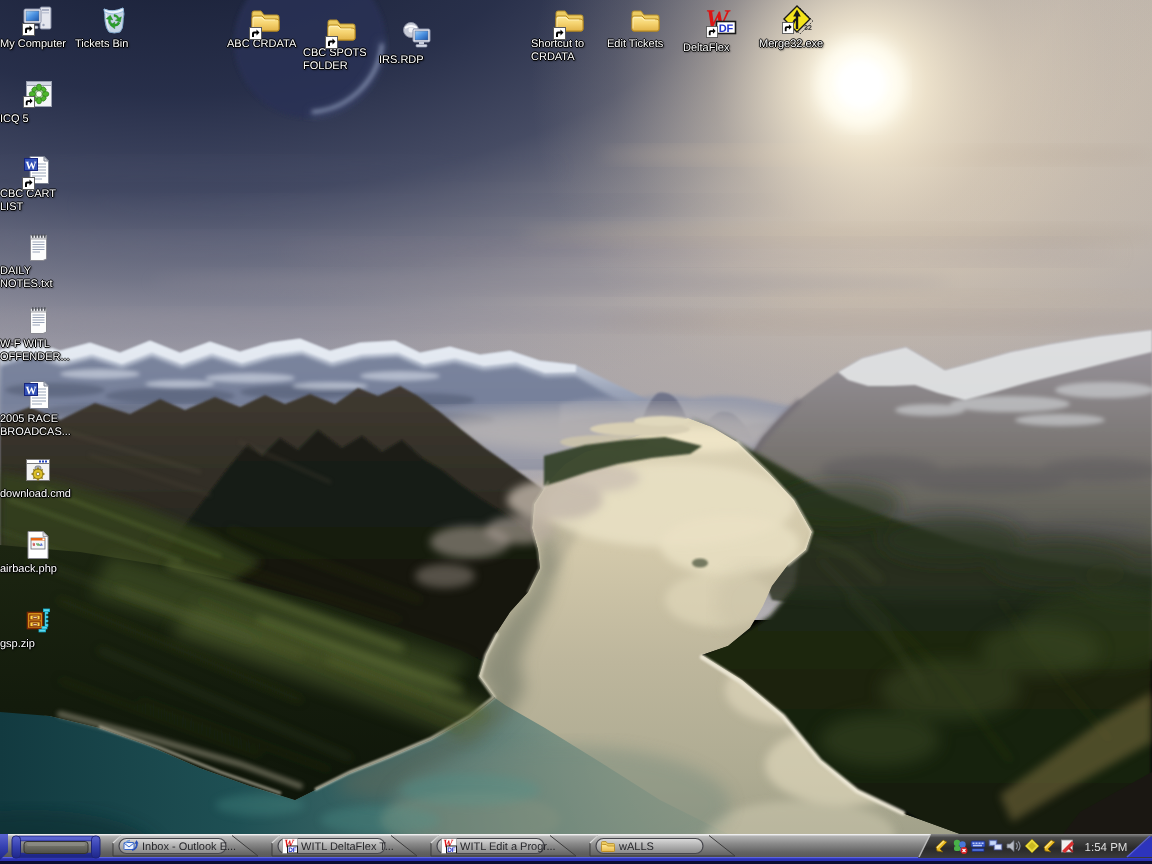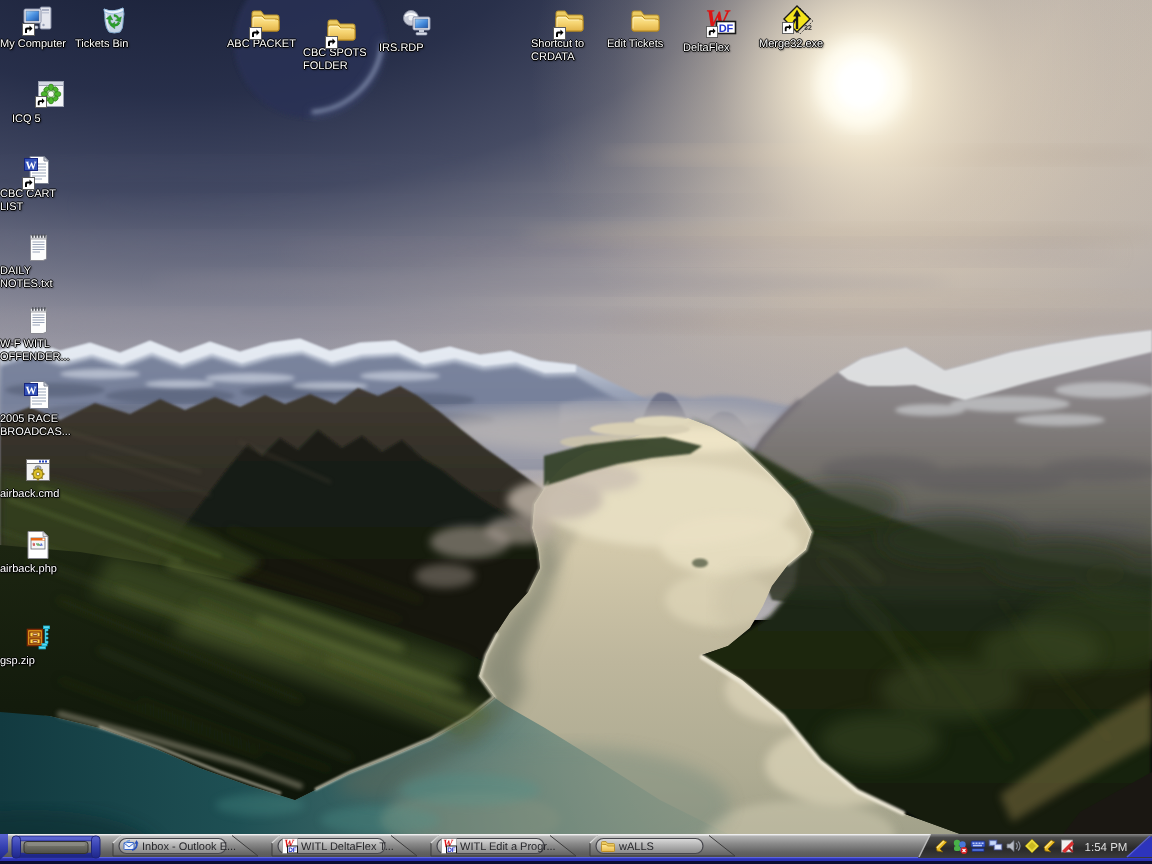--- a/index.html
+++ b/index.html
@@ -494,32 +494,32 @@
     </svg>
     <div class="lbl">Tickets Bin</div>
   </div>
 <div class="ico" style="left:227px;top:4px">
     <svg width="32" height="32">
       <use href="#sFolder"></use>
     </svg>
     <svg width="13" height="13" style="position:absolute;left:22px;top:23px">
       <use href="#sArrow"></use>
     </svg>
-    <div class="lbl">ABC PACKET</div>
+    <div class="lbl">ABC CRDATA</div>
   </div>
 <div class="ico" style="left:303px;top:13px">
     <svg width="32" height="32">
       <use href="#sFolder"></use>
     </svg>
     <svg width="13" height="13" style="position:absolute;left:22px;top:23px">
       <use href="#sArrow"></use>
     </svg>
     <div class="lbl">CBC SPOTS<br>FOLDER</div>
   </div>
-<div class="ico" style="left:379px;top:8px">
+<div class="ico" style="left:379px;top:20px">
     <svg width="32" height="32">
       <use href="#sRdp"></use>
     </svg>
     <div class="lbl">IRS.RDP</div>
   </div>
 <div class="ico" style="left:531px;top:4px">
     <svg width="32" height="32">
       <use href="#sFolder"></use>
     </svg>
     <svg width="13" height="13" style="position:absolute;left:22px;top:23px">
@@ -539,21 +539,21 @@
     </svg>
     <div class="lbl">DeltaFlex</div>
   </div>
 <div class="ico" style="left:759px;top:4px">
     <svg width="32" height="32">
       <use href="#sMerge"></use>
     </svg>
     <div class="lbl">Merge32.exe</div>
   </div>
 
-<div class="ico" style="left:12px;top:79px">
+<div class="ico" style="left:0px;top:79px">
     <svg width="32" height="32">
       <use href="#sIcq"></use>
     </svg>
     <div class="lbl">ICQ 5</div>
   </div>
 <div class="ico" style="left:0px;top:154px">
     <svg width="32" height="32">
       <use href="#sWdoc"></use>
     </svg>
     <svg width="13" height="13" style="position:absolute;left:22px;top:23px">
@@ -576,29 +576,29 @@
 <div class="ico" style="left:0px;top:379px">
     <svg width="32" height="32">
       <use href="#sWdoc"></use>
     </svg>
     <div class="lbl">2005 RACE<br>BROADCAS...</div>
   </div>
 <div class="ico" style="left:0px;top:454px">
     <svg width="32" height="32">
       <use href="#sCmd"></use>
     </svg>
-    <div class="lbl">airback.cmd</div>
+    <div class="lbl">download.cmd</div>
   </div>
 <div class="ico" style="left:0px;top:529px">
     <svg width="32" height="32">
       <use href="#sPhp"></use>
     </svg>
     <div class="lbl">airback.php</div>
   </div>
-<div class="ico" style="left:0px;top:621px">
+<div class="ico" style="left:0px;top:604px">
     <svg width="32" height="32">
       <use href="#sZip"></use>
     </svg>
     <div class="lbl">gsp.zip</div>
   </div>
 
 <div id="taskbar">
 <svg width="1152" height="30" viewBox="0 0 1152 30">
 <defs>
 <linearGradient id="tb" x1="0" y1="0" x2="0" y2="1">

